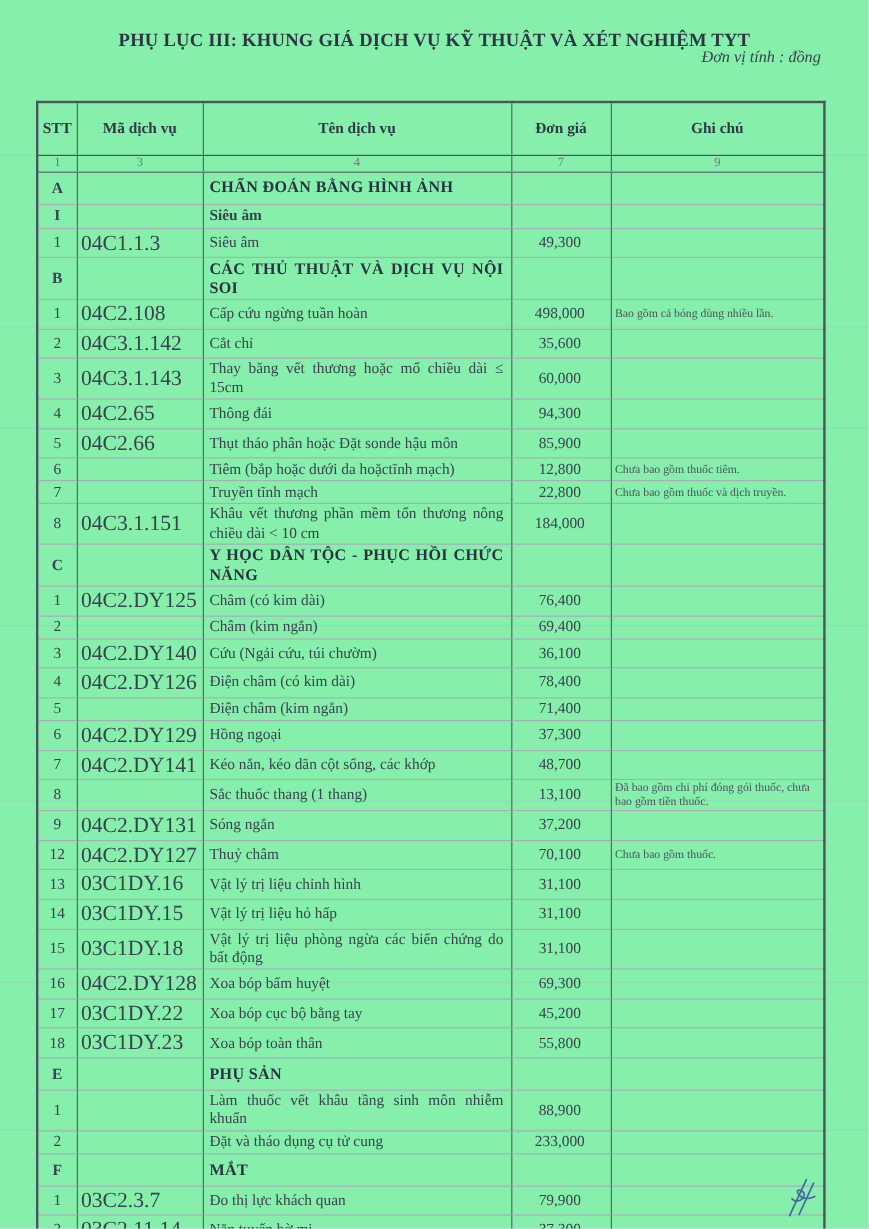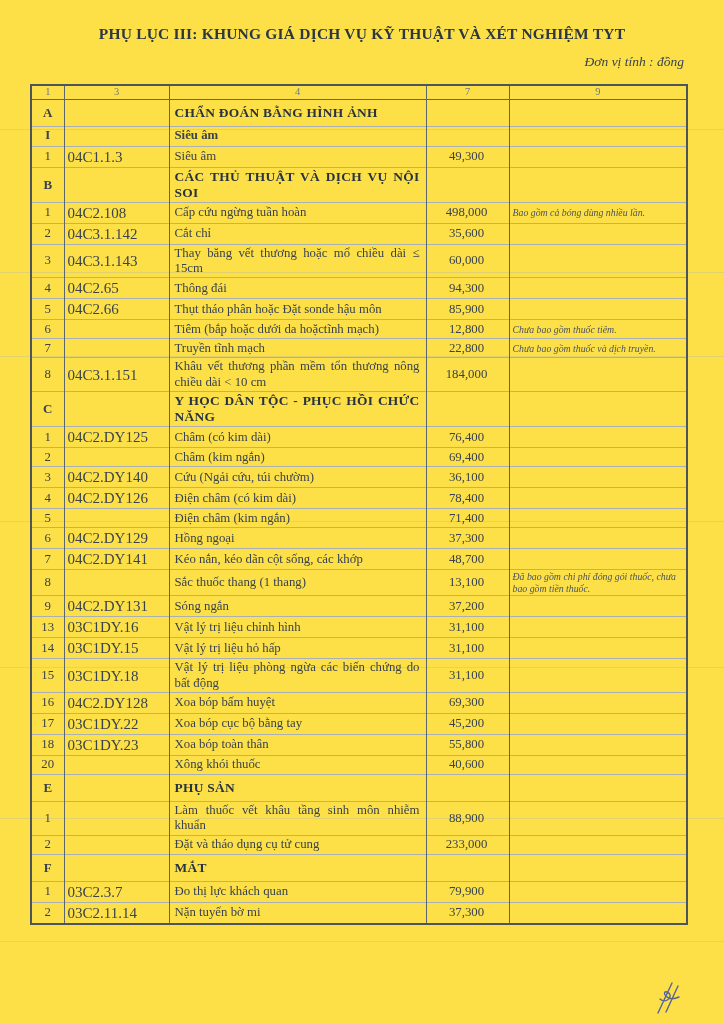--- a/index.html
+++ b/index.html
@@ -1,28 +1,28 @@
 <!DOCTYPE html>
 <html><head>
 <meta charset="utf-8">
 <style>
   * { box-sizing: border-box; }
   html,body { margin:0; padding:0; background:#e8e8e6; }
   .page {
     position:relative; width:724px; height:1024px; margin:0 auto;
-    background:#fde047; overflow:hidden;
+    background:#86efac; overflow:hidden;
     font-family:"Liberation Serif", serif; color:#39434e;
   }
   .doc-title {
     position:absolute; top:25px; left:0; width:100%;
     text-align:center; font-weight:bold; font-size:15.5px;
     letter-spacing:0.2px; color:#2c3742;
   }
   .unit-note {
-    position:absolute; top:54px; right:40px;
+    position:absolute; top:40px; right:40px;
     font-style:italic; font-size:13.5px; color:#39434e;
   }
   table.price-table {
     position:absolute; top:84px; left:30px; width:656px;
     border-collapse:collapse; table-layout:fixed;
     border:2px solid #4d555c;
   }
   col.c-stt  { width:33px; }
   col.c-code { width:105px; }
   col.c-name { width:257px; }
@@ -42,24 +42,24 @@
     height:44px; text-align:center; font-weight:bold;
     font-size:12.8px; color:#2f3a45;
     border-top:none; border-bottom:1.5px solid #4d555c;
   }
   thead tr.colnum td {
     height:14px; text-align:center; font-size:10.5px;
     color:#6e7984; padding:0; border-top:none;
     border-bottom:1.2px solid #5d656c;
   }
   td.stt  { text-align:center; padding:1px 1px; }
-  td.code { font-size:15px; padding-left:3px; white-space:nowrap; }
+  td.code { font-size:18px; padding-left:3px; white-space:nowrap; }
   td.name { text-align:justify; padding-left:5px; padding-right:6px; }
   td.price{ text-align:center; padding-right:5px; }
-  td.note { font-size:9.8px; color:#49545f; line-height:1.18; padding:1px 3px;font-style:italic; }
+  td.note { font-size:9.8px; color:#49545f; line-height:1.18; padding:1px 3px; }
 
   tr.item td { height:19px; }
   tr.section td { height:27px; }
   tr.section td.stt { font-weight:bold; font-size:13px; }
   tr.section td.name {
     font-weight:bold; font-size:13.4px; letter-spacing:0.3px; color:#273340;
   }
   tr.subsection td { height:20px; }
   tr.subsection td.stt { font-weight:bold; }
   tr.subsection td.name { font-weight:bold; font-size:12.8px; }
@@ -90,20 +90,27 @@
 
   <table class="price-table">
     <colgroup>
       <col class="c-stt">
         <col class="c-code">
         <col class="c-name">
         <col class="c-price">
         <col class="c-note">
     </colgroup>
     <thead>
+      <tr class="head">
+          <th>STT</th>
+          <th>Mã dịch vụ</th>
+          <th>Tên dịch vụ</th>
+          <th>Đơn giá</th>
+          <th>Ghi chú</th>
+        </tr>
       <tr class="colnum">
           <td>1</td>
           <td>3</td>
           <td>4</td>
           <td>7</td>
           <td>9</td>
         </tr>
     </thead>
     <tbody>
         <tr class="section">
@@ -254,20 +261,27 @@
           <td class="note">Đã bao gồm chi phí đóng gói thuốc, chưa bao gồm tiền thuốc.</td>
         </tr>
         <tr class="item">
           <td class="stt">9</td>
           <td class="code">04C2.DY131</td>
           <td class="name">Sóng ngắn</td>
           <td class="price">37,200</td>
           <td class="note"></td>
         </tr>
         <tr class="item">
+          <td class="stt">12</td>
+          <td class="code">04C2.DY127</td>
+          <td class="name">Thuỷ châm</td>
+          <td class="price">70,100</td>
+          <td class="note">Chưa bao gồm thuốc.</td>
+        </tr>
+        <tr class="item">
           <td class="stt">13</td>
           <td class="code">03C1DY.16</td>
           <td class="name">Vật lý trị liệu chỉnh hình</td>
           <td class="price">31,100</td>
           <td class="note"></td>
         </tr>
         <tr class="item">
           <td class="stt">14</td>
           <td class="code">03C1DY.15</td>
           <td class="name">Vật lý trị liệu hỏ hấp</td>
@@ -293,27 +307,20 @@
           <td class="code">03C1DY.22</td>
           <td class="name">Xoa bóp cục bộ bằng tay</td>
           <td class="price">45,200</td>
           <td class="note"></td>
         </tr>
         <tr class="item">
           <td class="stt">18</td>
           <td class="code">03C1DY.23</td>
           <td class="name">Xoa bóp toàn thân</td>
           <td class="price">55,800</td>
-          <td class="note"></td>
-        </tr>
-        <tr class="item">
-          <td class="stt">20</td>
-          <td class="code"></td>
-          <td class="name">Xông khói thuốc</td>
-          <td class="price">40,600</td>
           <td class="note"></td>
         </tr>
         <tr class="section">
           <td class="stt">E</td>
           <td class="code"></td>
           <td class="name">PHỤ SẢN</td>
           <td class="price"></td>
           <td class="note"></td>
         </tr>
         <tr class="item">

